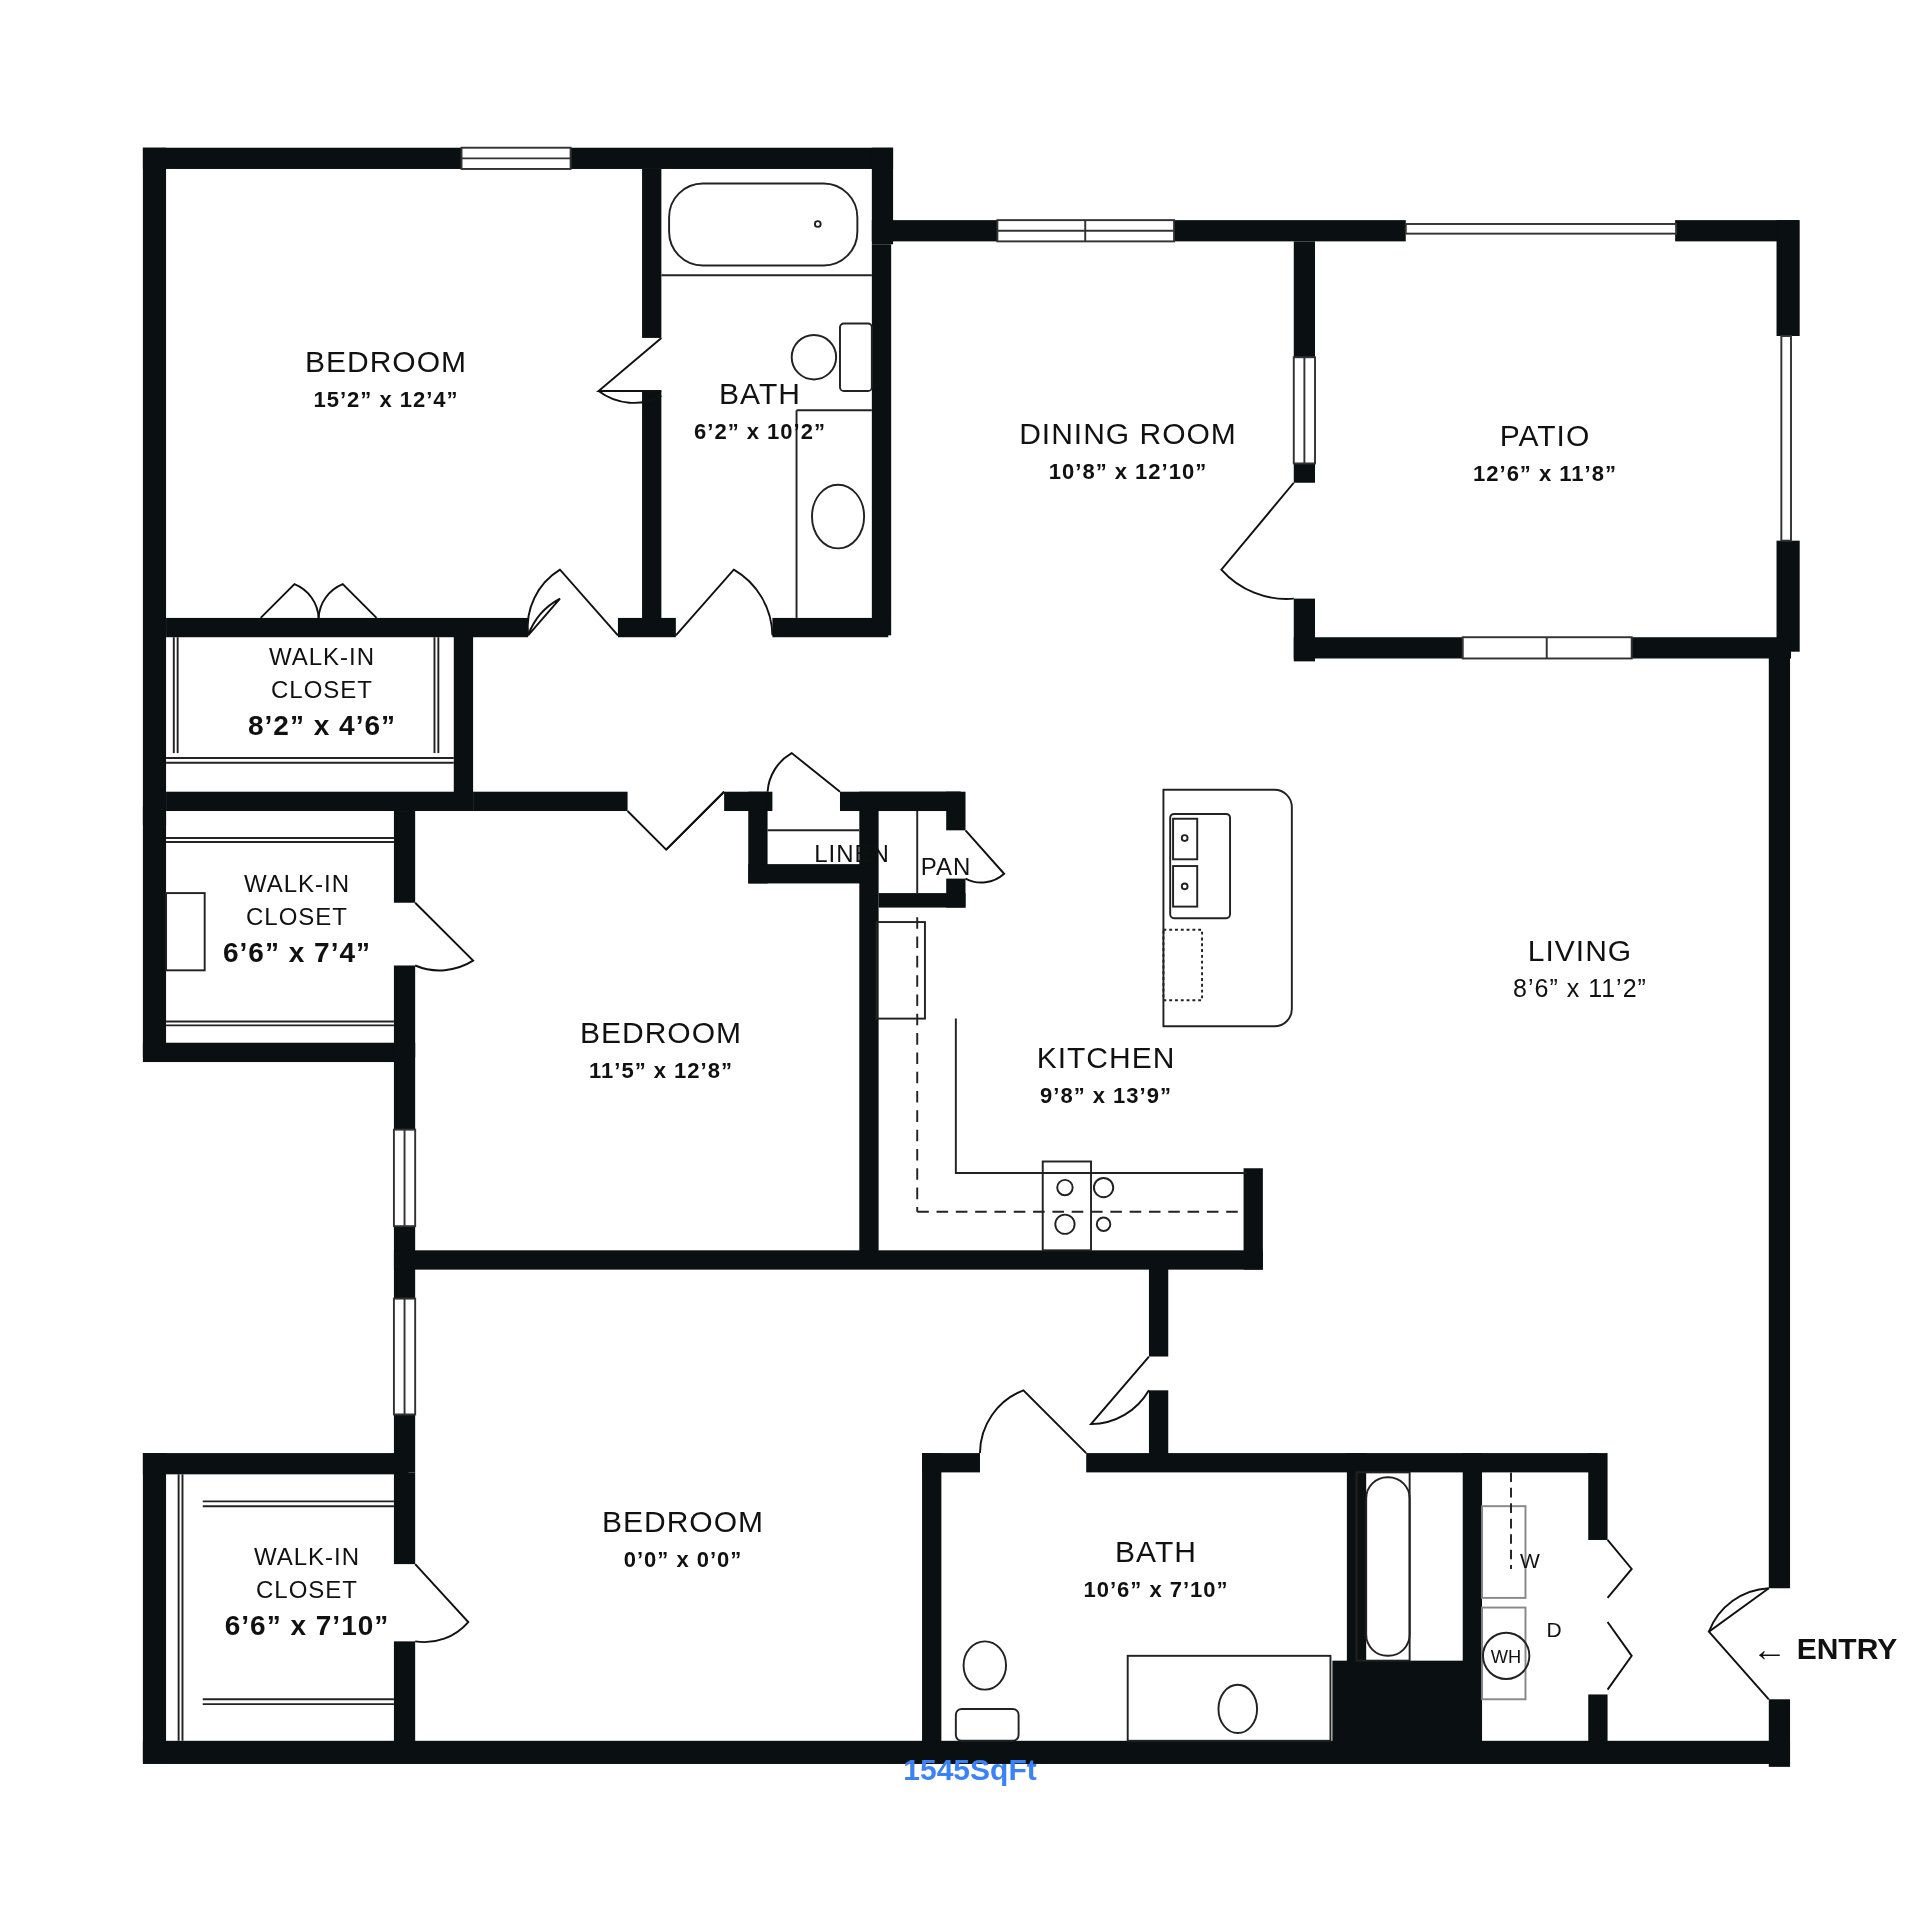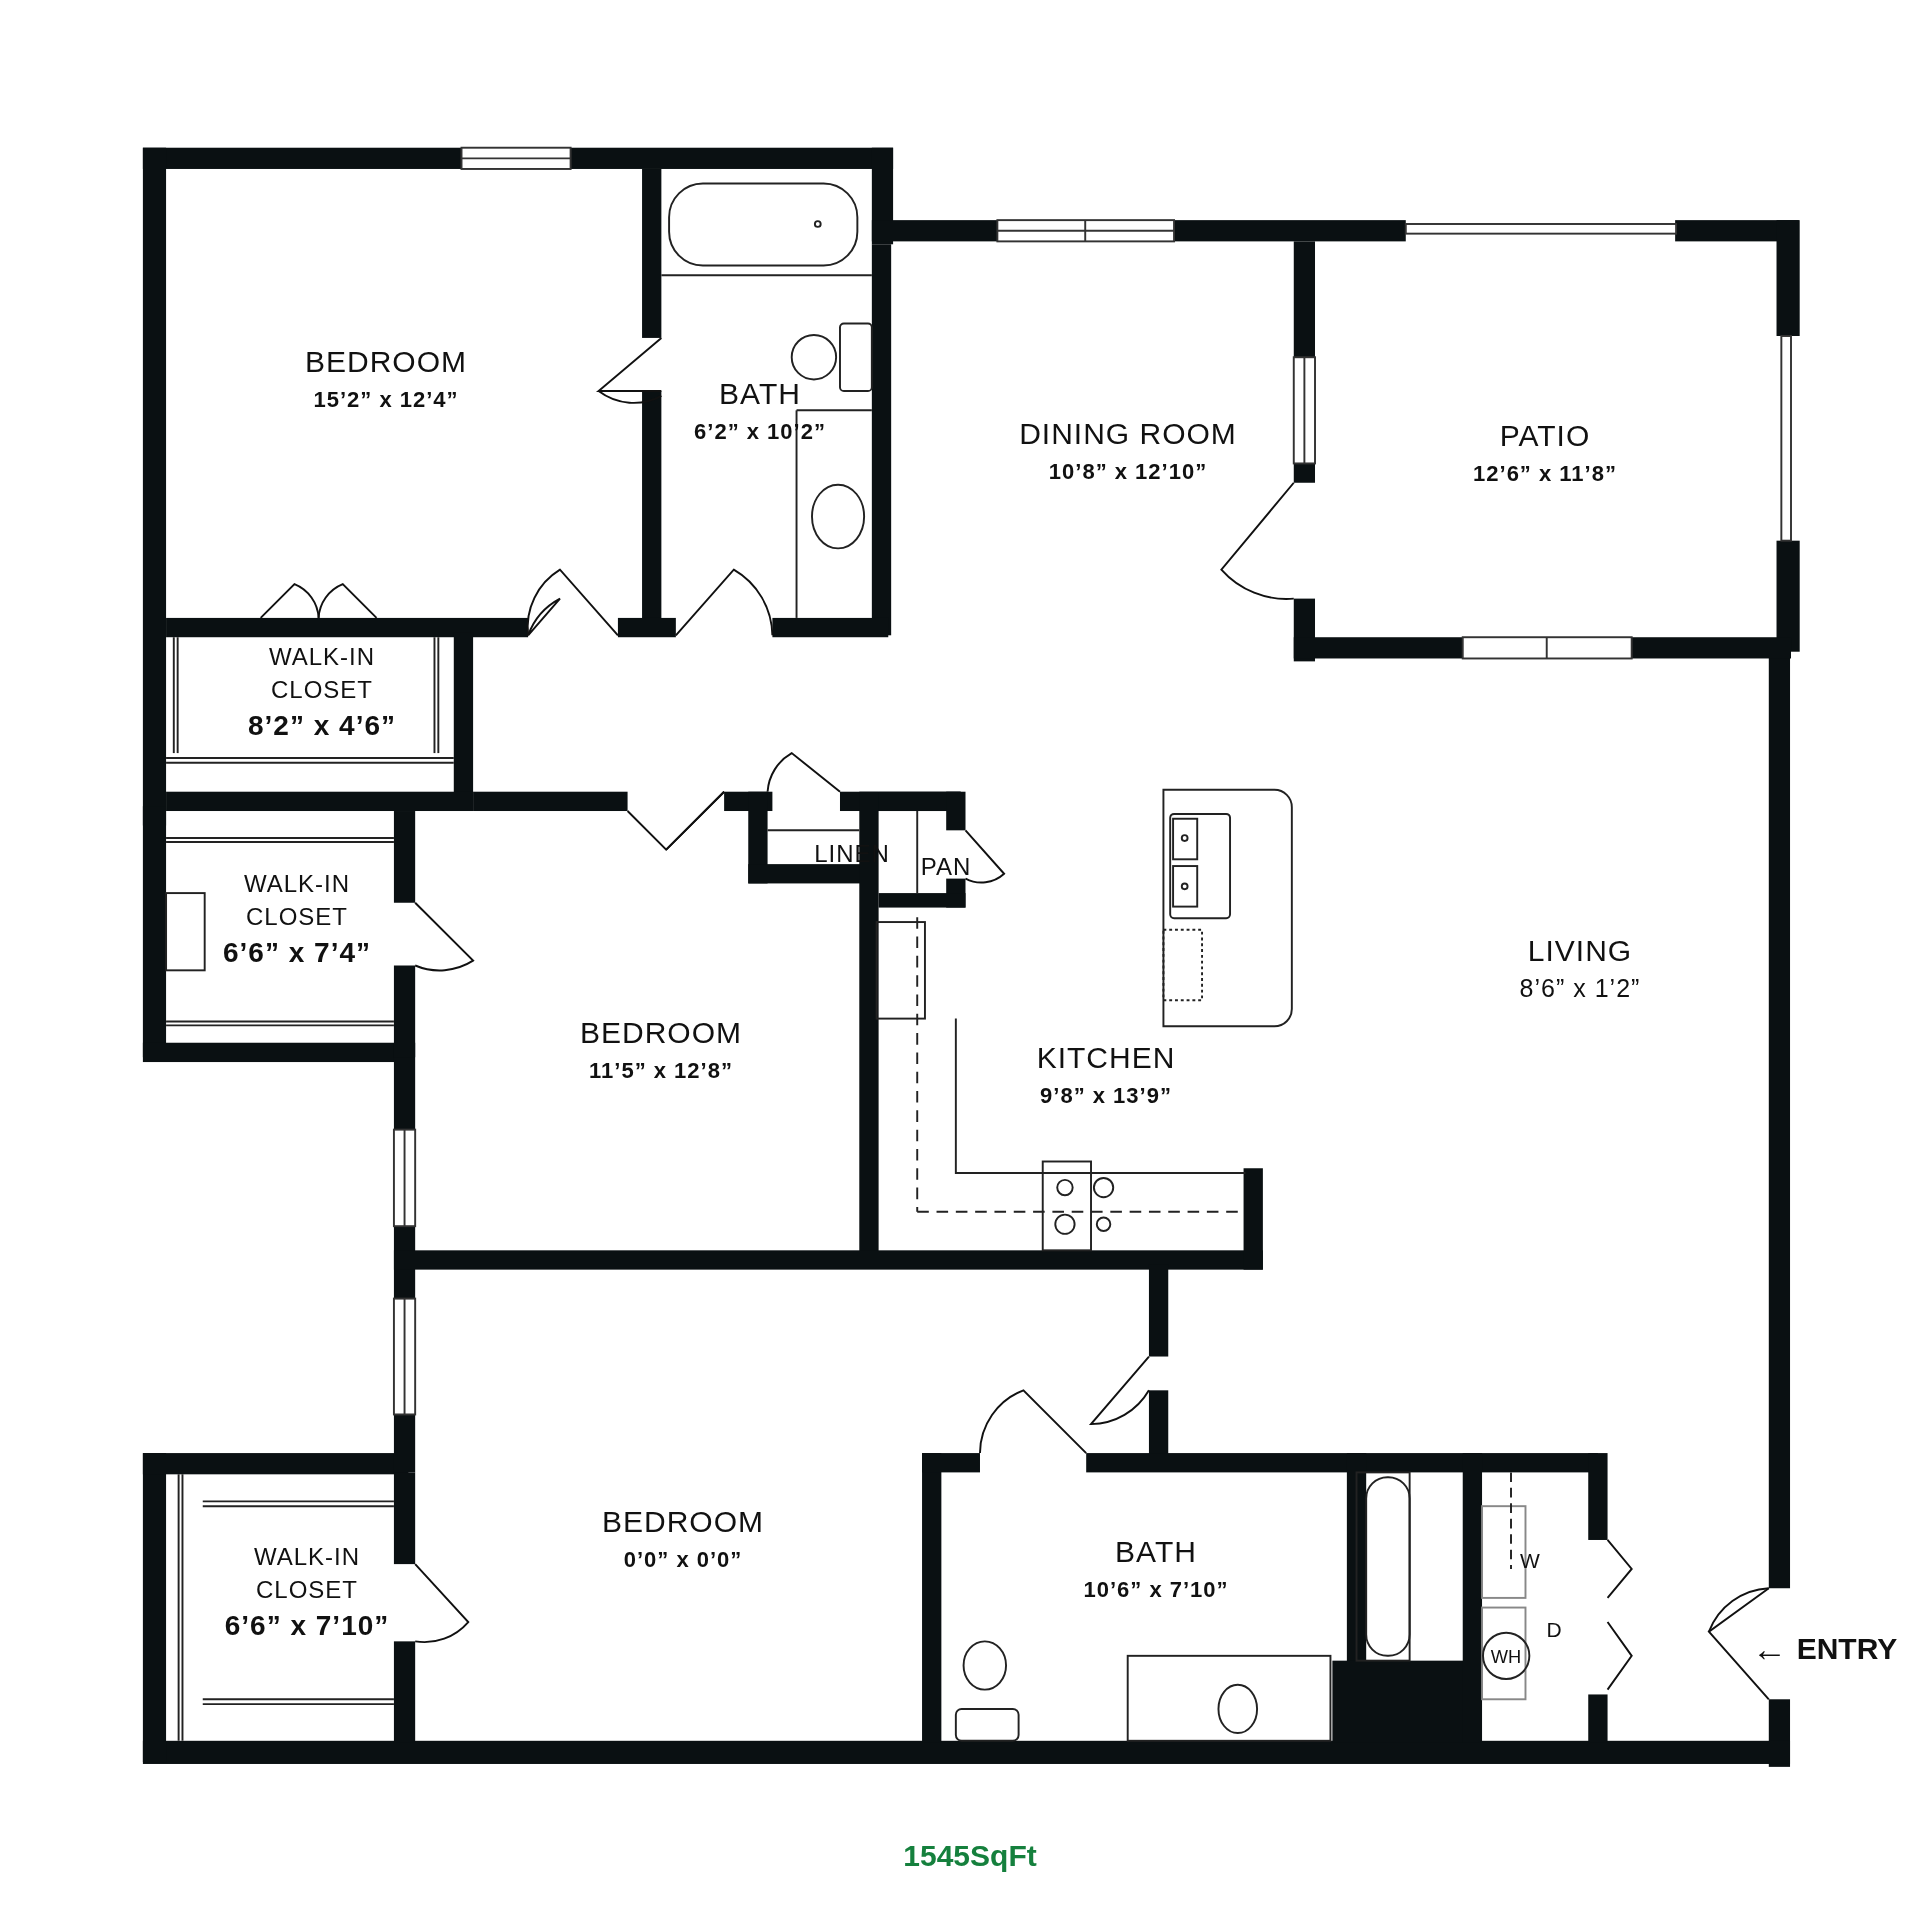--- a/index.html
+++ b/index.html
@@ -5,21 +5,21 @@
   html, body { margin:0; padding:0; background:#ffffff; }
   body { width:1931px; height:1931px; position:relative; overflow:hidden; font-family:"Liberation Sans", sans-serif; }
   #plan { position:absolute; left:0; top:0; width:1931px; height:1931px; }
   .lbl { position:absolute; text-align:center; color:#111; font-family:"Liberation Sans", sans-serif; transform:translateX(-50%); white-space:nowrap; }
   .lbl .name { font-size:30px; font-weight:normal; letter-spacing:1px; line-height:37px; display:block; }
   .lbl .dim { font-size:22px; font-weight:bold; letter-spacing:1px; line-height:39px; display:block; }
   .lbl.small .name { font-size:24px; line-height:33px; font-weight:normal; }
   .lbl.small .dim { font-size:28px; }
   .lbl.tiny .name { font-size:24px; font-weight:normal; }
   .lbl.living .dim { font-size:25px; font-weight:normal; }
-  .sqft { position:absolute; left:970px; top:1839px; transform:translateX(-50%); font-size:30px; font-weight:bold; color:#15803d; }
+  .sqft { position:absolute; left:970px; top:1753px; transform:translateX(-50%); font-size:30px; font-weight:bold; color:#3b82f6; }
   .entry { position:absolute; left:1752px; top:1629px; font-size:30px; font-weight:bold; color:#111; display:flex; align-items:center; gap:9.7px; }
   .entry .arrow { font-size:35px; font-weight:bold; }
   .appl { position:absolute; font-size:21px; color:#111; transform:translate(-50%,-50%); }
 </style>
 </head>
 <body>
 
 <svg id="plan" viewBox="0 0 2000 2000" xmlns="http://www.w3.org/2000/svg">
   <g fill="#0a1012">
 
@@ -234,21 +234,21 @@
 <div class="lbl" style="left:661px;top:1014px;">
   <span class="name">BEDROOM</span>
   <span class="dim">11’5” x 12’8”</span>
 </div>
 <div class="lbl" style="left:1106px;top:1039px;">
   <span class="name">KITCHEN</span>
   <span class="dim">9’8” x 13’9”</span>
 </div>
 <div class="lbl living" style="left:1580px;top:932px;">
   <span class="name">LIVING</span>
-  <span class="dim">8’6” x 1’2”</span>
+  <span class="dim">8’6” x 11’2”</span>
 </div>
 <div class="lbl small" style="left:307px;top:1540px;">
   <span class="name">WALK-IN</span>
   <span class="name">CLOSET</span>
   <span class="dim">6’6” x 7’10”</span>
 </div>
 <div class="lbl" style="left:683px;top:1503px;">
   <span class="name">BEDROOM</span>
   <span class="dim">0’0” x 0’0”</span>
 </div>

